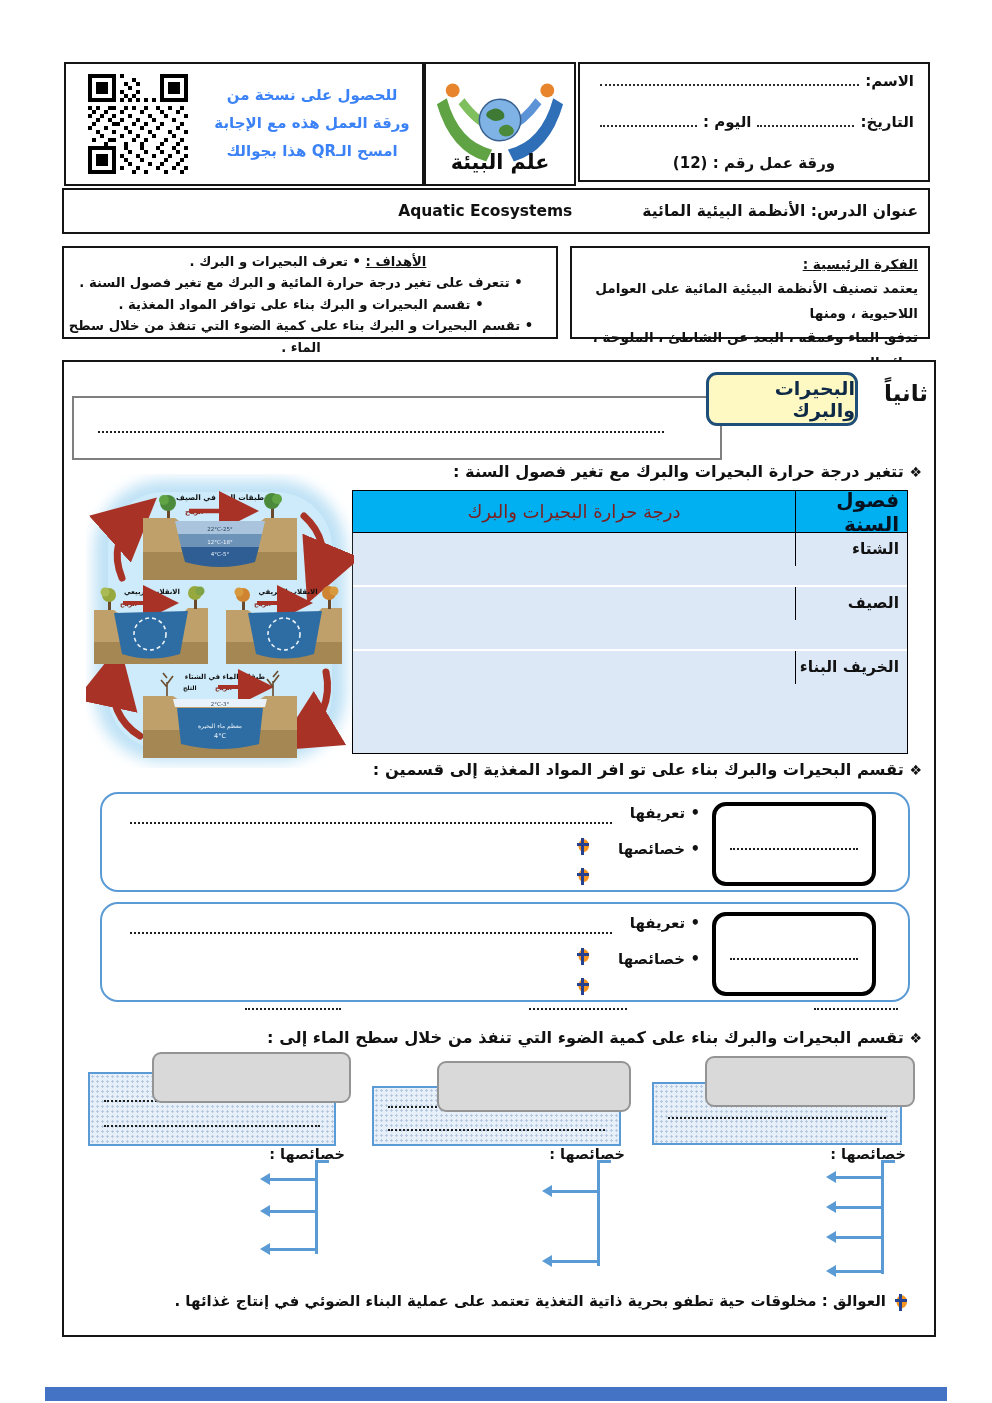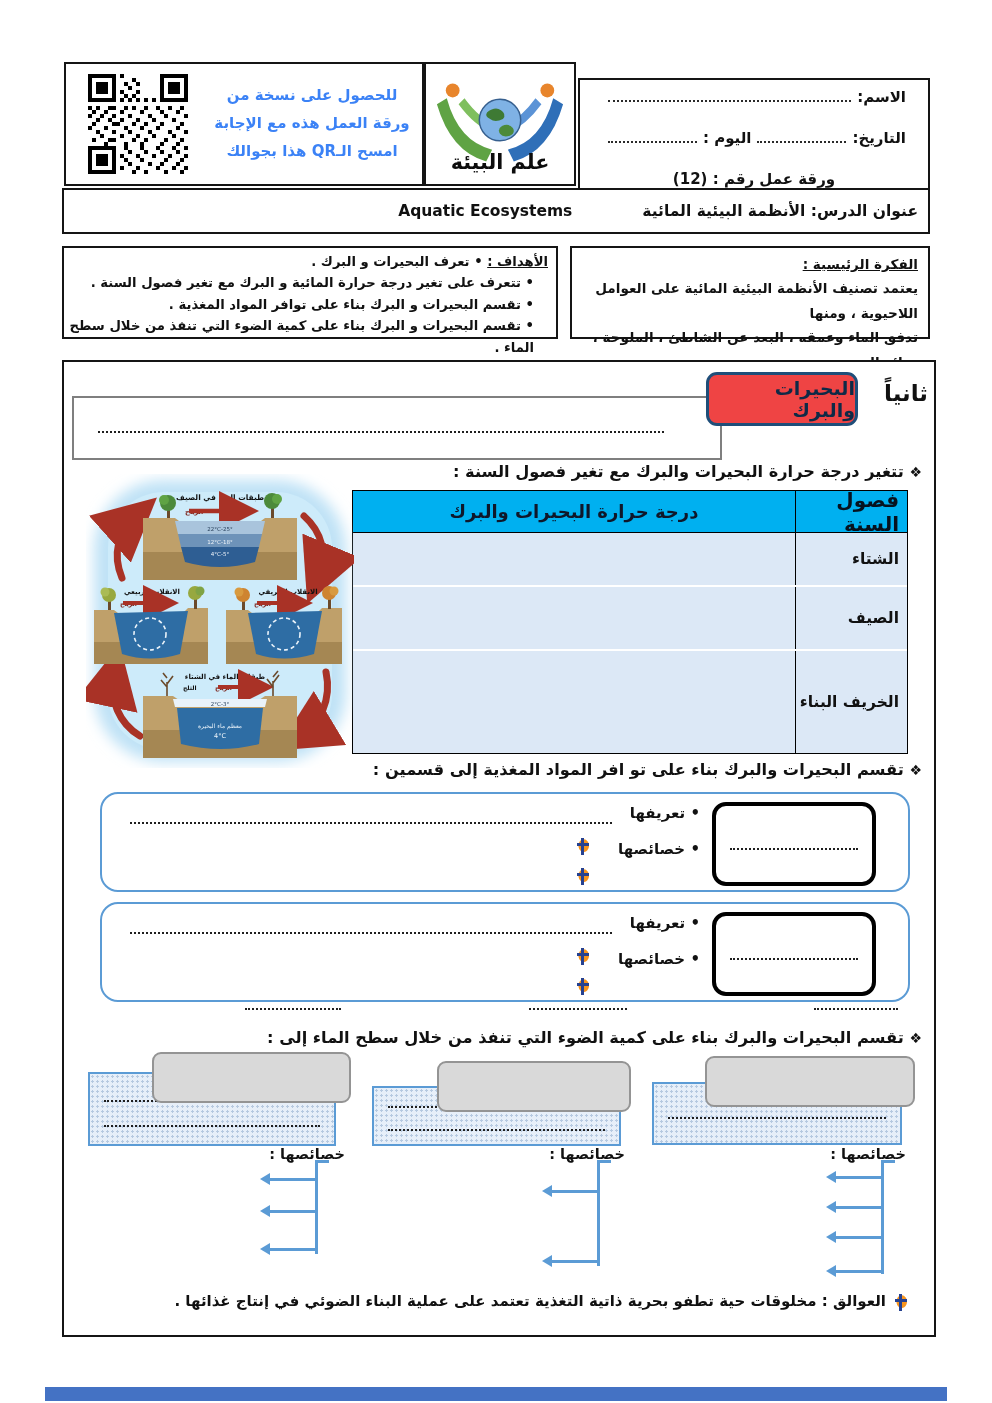--- a/index.html
+++ b/index.html
@@ -6,52 +6,52 @@
   #page{position:relative;width:992px;height:1403px;background:#fff;overflow:hidden;
         font-family:"DejaVu Sans",sans-serif;direction:rtl;color:#111;}
   .abs{position:absolute;}
   .bdr{border:2.5px solid #151515;background:#fff;}
   .b{font-weight:bold;}
   
   .qr-box{left:64px;top:62px;width:356px;height:120px;display:flex;align-items:center;}
   .qr-text{flex:1;text-align:center;font-size:15px;line-height:1.85;color:#3b82f6;}
   .qr-svg{width:100px;height:100px;margin:0 14px 0 22px;flex:0 0 auto;}
   .logo-box{left:424px;top:62px;width:148px;height:120px;display:flex;align-items:center;justify-content:center;}
-  .name-box{left:578px;top:62px;width:352px;height:120px;padding:8px 22px;box-sizing:border-box;
-            display:flex;flex-direction:column;justify-content:space-between;font-size:15px;margin-top:16px;}
+  .name-box{left:578px;top:62px;width:352px;height:120px;padding:8px 14px;box-sizing:border-box;
+            display:flex;flex-direction:column;justify-content:space-between;font-size:15px;}
   .frow{display:flex;align-items:flex-end;}
   .leader{flex:1;border-bottom:2.4px dotted #2a2a2a;height:0;margin:0 6px 4px 6px;}
   .title-row{left:62px;top:188px;width:868px;height:46px;display:flex;align-items:center;gap:70px;
              padding:0 10px;box-sizing:border-box;font-size:15.5px;}
   .obj-box{left:62px;top:246px;width:496px;height:93px;padding:3px 8px 0 4px;box-sizing:border-box;
-           font-size:13.2px;line-height:1.62;}
+           font-size:13.2px;line-height:1.62;text-align:center;}
   .idea-box{left:570px;top:246px;width:360px;height:93px;padding:4px 10px;box-sizing:border-box;
             font-size:13.6px;line-height:1.8;}
   .uline{text-decoration:underline;}
   .obj-row{padding-right:14px;}
   .obj-row.first{padding-right:0;}
   
   .main-box{left:62px;top:360px;width:870px;height:973px;border:2.6px solid #151515;background:#fff;}
   .ordinal{right:64px;top:380px;font-size:23px;}
-  .sec-label{right:134px;top:372px;width:146px;height:48px;background:#ef4444;border:3px solid #1F4E79;
+  .sec-label{right:134px;top:372px;width:146px;height:48px;background:#fef9c3;border:3px solid #1F4E79;
              border-radius:11px;display:flex;align-items:center;justify-content:center;font-size:19px;
              font-weight:bold;color:#0E2A47;z-index:3;}
   .gray-outline{left:72px;top:396px;width:646px;height:60px;border:2.2px solid #7f7f7f;z-index:2;background:#fff;}
   .dotline{border-bottom:2.6px dotted #1f1f1f;height:0;}
   .qline{right:70px;font-size:16.2px;}
   .diamond{font-size:14px;letter-spacing:4px;}
   
   .tbl{left:352px;top:490px;width:556px;height:264px;border:1.7px solid #000;display:flex;flex-direction:column;box-sizing:border-box;}
   .tbl-head{display:flex;height:41px;background:#00B0F0;border-bottom:1.7px solid #000;}
   .cell-season{width:112px;border-left:1.7px solid #000;display:flex;align-items:center;padding-right:8px;box-sizing:border-box;}
   .cell-temp{flex:1;display:flex;align-items:center;justify-content:center;}
   .tbl-head .cell-season{font-size:20px;font-weight:bold;color:#06121f;}
-  .tbl-head .cell-temp{font-size:18px;font-weight:bold;color:#0f172a;}
+  .tbl-head .cell-temp{font-size:18px;font-weight:normal;color:#7f1d1d;}
   .tbl-body{flex:1;display:flex;flex-direction:column;background:#DCE8F6;}
-  .tbl-row{display:flex;border-bottom:2px solid #fff;box-sizing:border-box;}
+  .tbl-row{display:flex;border-bottom:2px solid #fff;box-sizing:border-box;flex-direction:column;}
   .tbl-row:last-child{border-bottom:none;}
   .tbl-row .cell-season{font-size:15.5px;font-weight:bold;line-height:2.1;}
   
   .roundbox{border:2.3px solid #5B9BD5;border-radius:18px;background:#fff;}
   .blackbox{border:4px solid #000;border-radius:14px;background:#fff;}
   .sub-bullet{font-size:15px;}
   .plus{width:14px;height:17px;background:radial-gradient(ellipse at 55% 45%, #F7941D 0 44%, rgba(247,148,29,0) 52%);}
   .plus::before{content:"";position:absolute;right:6px;top:0;width:2.6px;height:17px;background:#26418f;}
   .plus::after{content:"";position:absolute;right:1px;top:5px;width:12px;height:2.6px;background:#26418f;}
   

